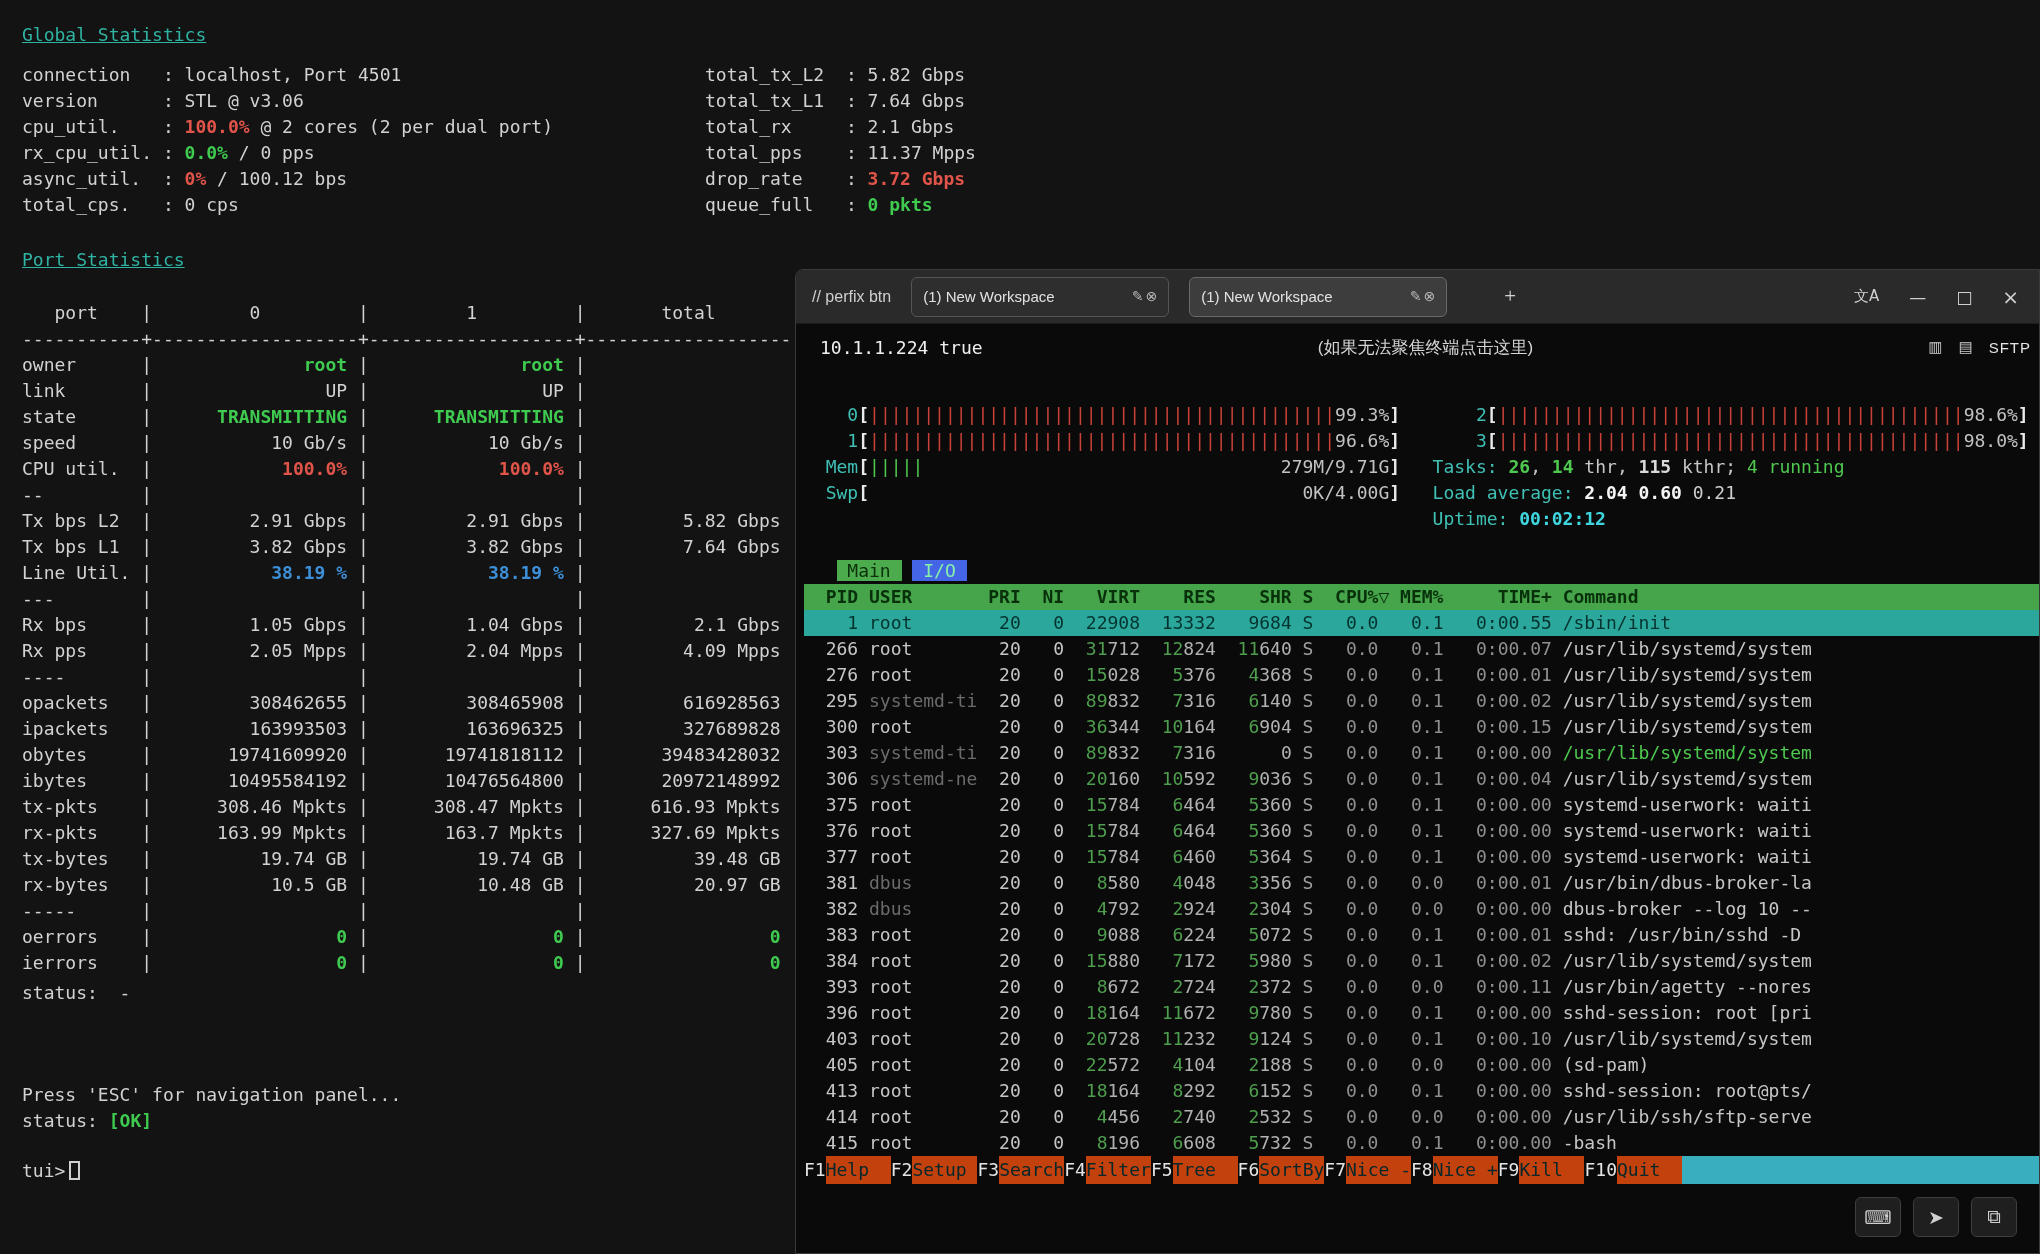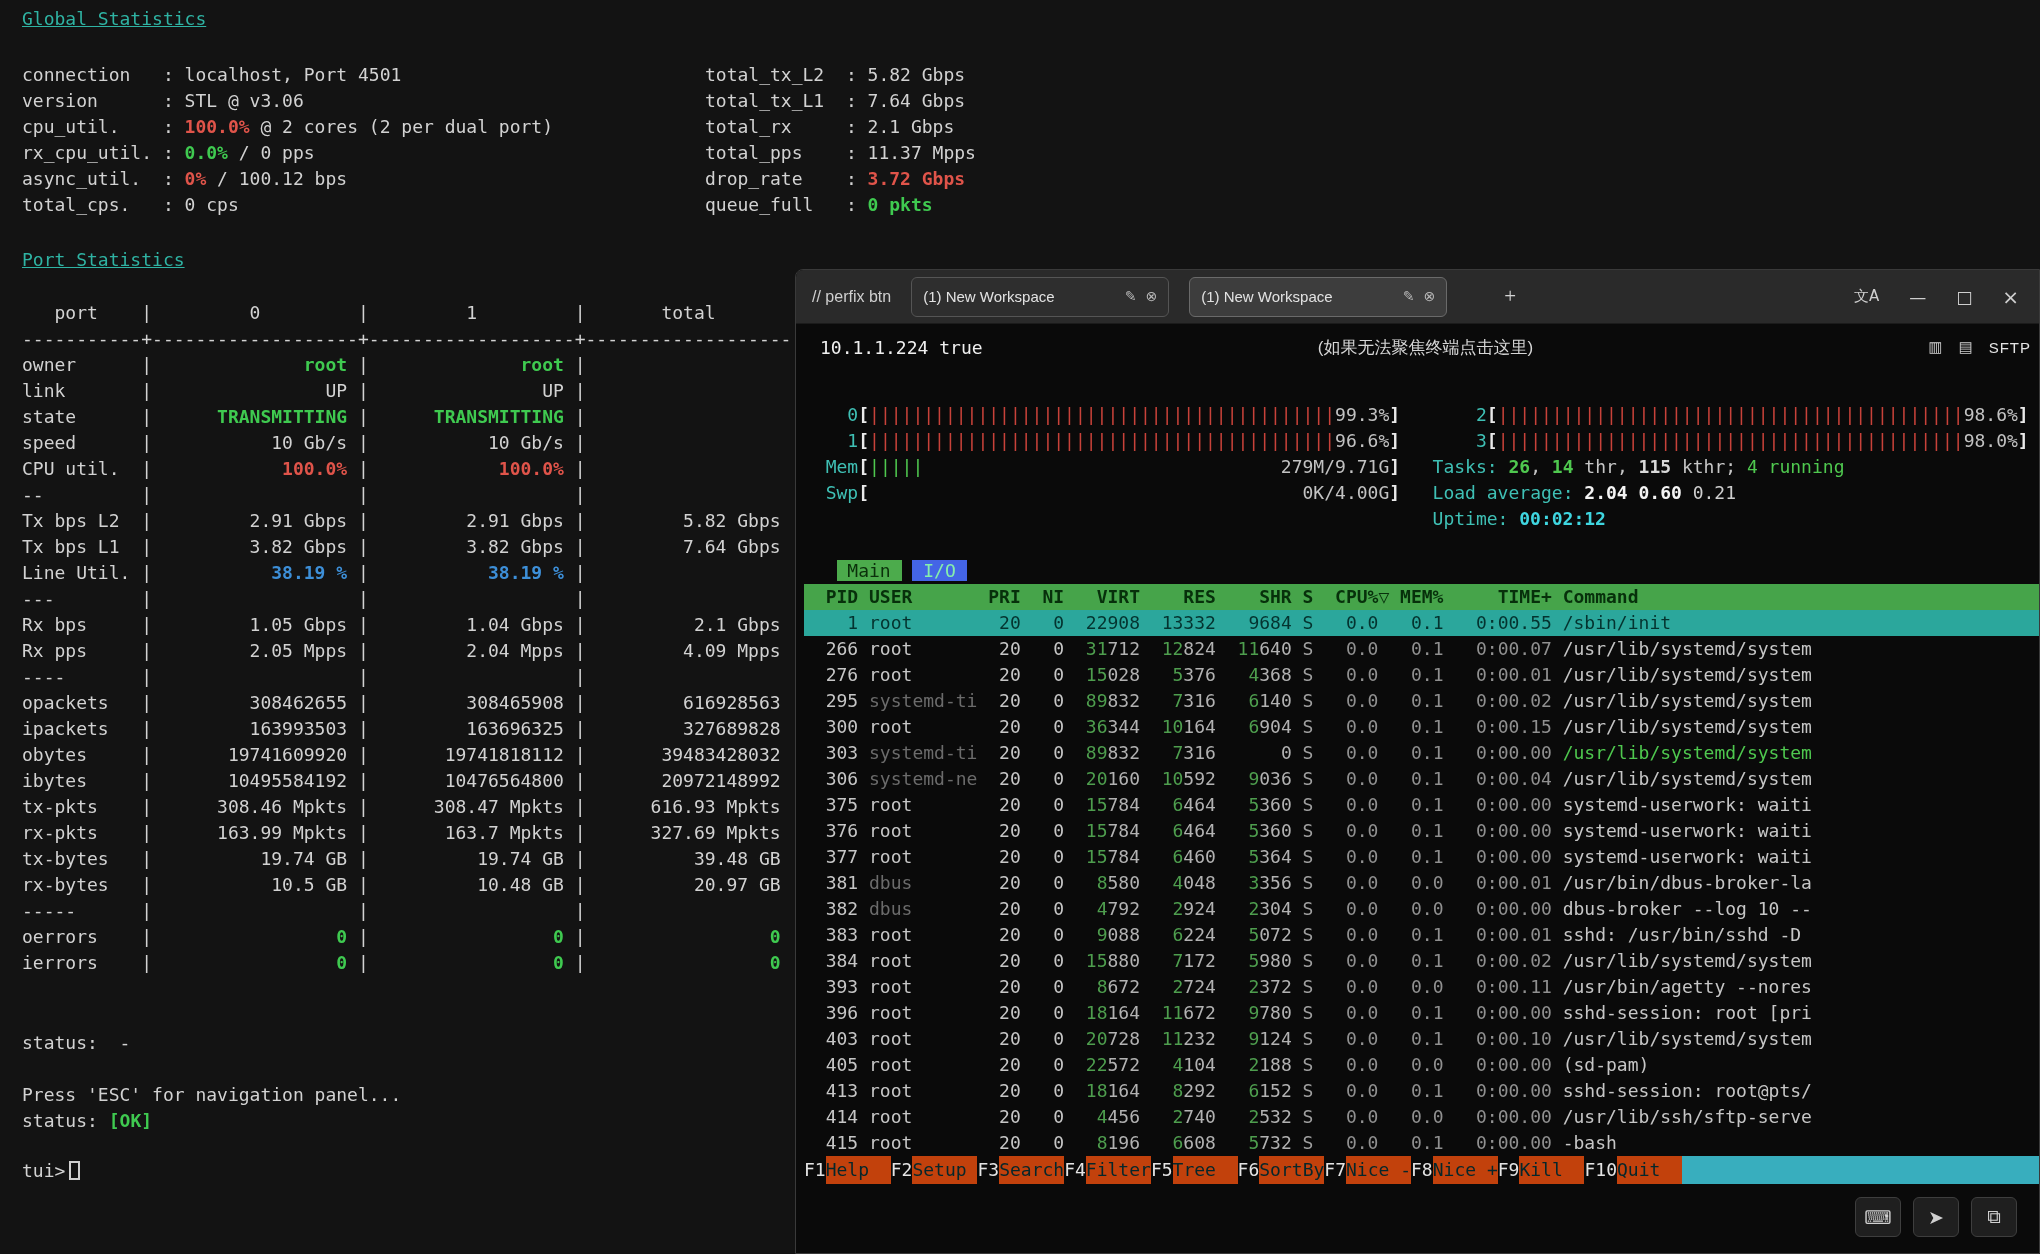--- a/index.html
+++ b/index.html
@@ -2,41 +2,41 @@
 <html><head>
 <meta charset="utf-8">
 <style>
   html,body{margin:0;padding:0;background:#131313;width:2040px;height:1254px;overflow:hidden;}
   *{box-sizing:border-box;}
 
   
   .trex{position:absolute;left:0;top:0;width:795px;height:1254px;
         font-family:"DejaVu Sans Mono",monospace;font-size:18px;color:#d2d2d2;}
   .trex .title{position:absolute;left:22px;color:#2fb3a3;text-decoration:underline;}
-  .t-global{top:8px;}
+  .t-global{top:24px;}
   .t-port{top:249px;}
   .gstats{position:absolute;top:62px;}
   .gstats.gleft{left:22px;}
   .gstats.gright{left:657px;margin-left:48px;}
   .gl,.tl{height:26px;line-height:26px;white-space:pre;}
   .ptable{position:absolute;left:22px;top:300px;}
   .sline{position:absolute;left:22px;white-space:pre;height:26px;line-height:26px;}
-  .s1{top:1030px;} .s2{top:1082px;} .s3{top:1108px;} .s4{top:1158px;}
+  .s1{top:980px;} .s2{top:1082px;} .s3{top:1108px;} .s4{top:1158px;}
   .green{color:#3fca50;font-weight:bold;}
   .red{color:#e0544a;font-weight:bold;}
   .blue{color:#3d8fd8;font-weight:bold;}
   .cursor{display:inline-block;width:11px;height:19px;border:2px solid #d0d0d0;margin-left:4px;vertical-align:-3px;}
 
   
   .term{position:absolute;left:795px;top:269px;width:1245px;height:985px;background:#0a0a0a;
         border:1px solid #3a3a3a;border-radius:8px 0 0 0;overflow:hidden;}
   .tabbar{position:absolute;left:0;top:0;width:100%;height:54px;background:#2a2a2a;
           display:flex;align-items:center;border-bottom:1px solid #1b1b1b;}
   .prefixbtn{margin-left:16px;font:16px "Liberation Sans",sans-serif;color:#cfcfcf;white-space:nowrap;}
-  .tab{margin-left:20px;width:258px;height:40px;display:flex;align-items:center;gap:9px;
+  .tab{margin-left:20px;width:258px;height:40px;display:flex;align-items:center;gap:2px;
        padding:0 11px;border:1px solid #555;border-radius:6px;background:#2e2e2e;}
   .tab.active{background:#3d3d3d;border-color:#6a6a6a;}
   .tab .tlabel{flex:1;font:15px "Liberation Sans",sans-serif;color:#e2e2e2;white-space:nowrap;overflow:hidden;}
   .ticon{color:#b9b9b9;font-size:14px;cursor:default;}
   .newtab{margin-left:40px;width:46px;height:40px;display:flex;align-items:center;justify-content:center;
           color:#d4d4d4;font-size:21px;}
   .wincontrols{margin-left:auto;margin-right:20px;display:flex;gap:30px;align-items:center;
                color:#cfcfcf;font-size:17px;font-family:"DejaVu Sans",sans-serif;text-align:center;}
   .infobar{position:absolute;top:54px;left:8px;width:100%;height:46px;background:#0a0a0a;
            display:flex;align-items:center;}

